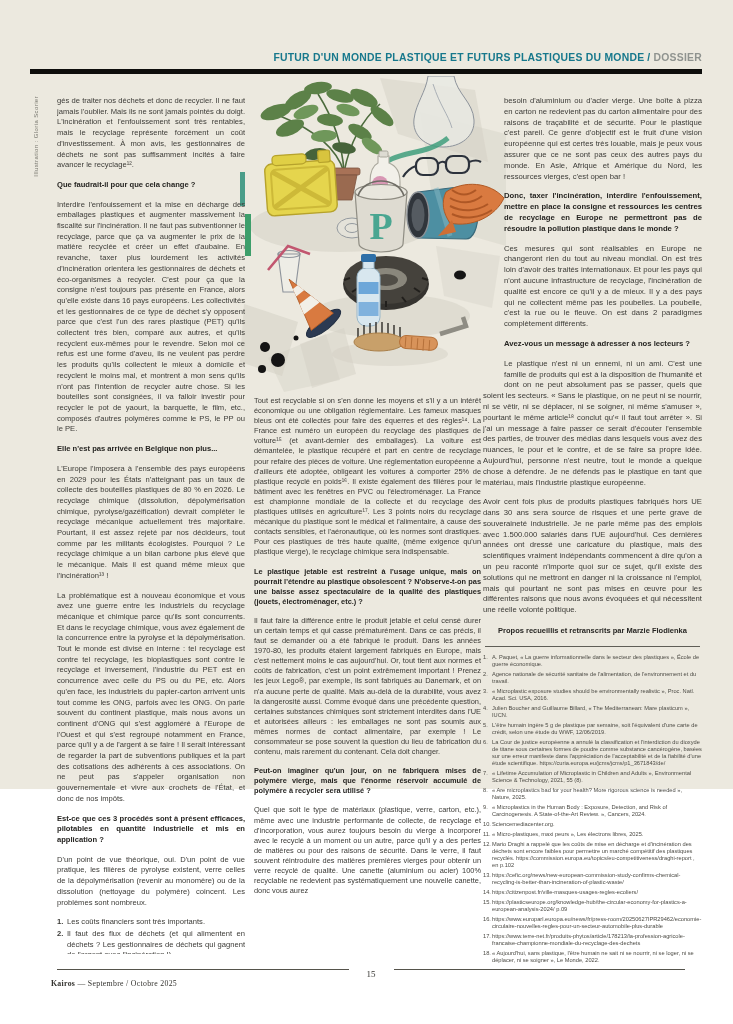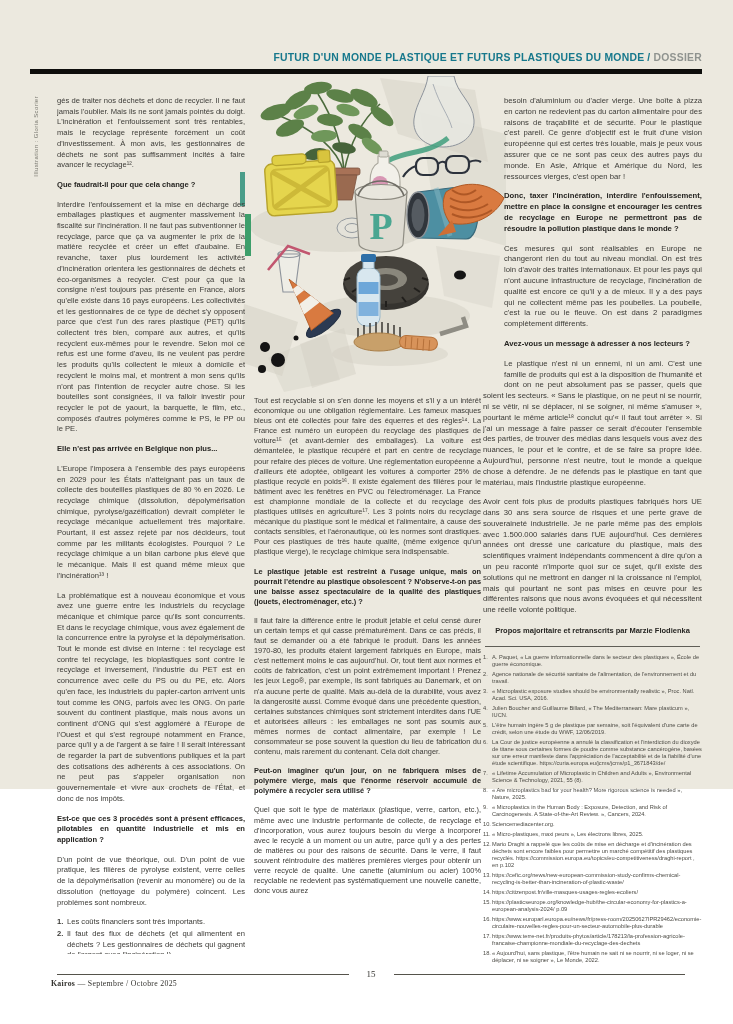--- a/index.html
+++ b/index.html
@@ -32,21 +32,21 @@
   .qlist .li-text{flex:1;text-align:justify;}
 
   .byline{font-weight:bold;text-align:center;margin:10px 4px 9px;font-size:7.5px;color:#262522;}
   .fn-rule{border-top:1px solid #5f5e57;margin:0 2px 7px;}
   ol.footnotes{list-style:none;margin:0;padding:0;font-size:5.7px;line-height:7.2px;
                color:#4c4b45;text-align:left;}
   .footnotes li{display:flex;margin-bottom:2.6px;}
   .fn-num{min-width:9px;flex:none;}
   .fn-text{flex:1;overflow-wrap:anywhere;}
 
-  .footer-rule{position:absolute;top:969px;left:57px;width:628px;display:flex;align-items:center;
+  .footer-rule{position:absolute;top:969px;left:57px;width:628px;display:flex;
                gap:18px;font-family:"Liberation Serif", serif;font-size:9px;color:#33322e;}
   .fr-line{flex:1;border-top:1px solid #55534b;height:0;}
   .footer-text{position:absolute;top:979px;left:51px;width:628px;
                font-family:"Liberation Serif", serif;font-size:7.8px;color:#33322e;letter-spacing:.3px;}
   .journal{font-weight:bold;}
 </style>
 </head>
 <body>
 
 <div class="page">
@@ -244,26 +244,26 @@
     <p>Tout est recyclable si on s'en donne les moyens et s'il y a un intérêt économique ou une obligation réglementaire. Les fameux masques bleus ont été collectés pour faire des équerres et des règles¹⁴. La France est numéro un européen du recyclage des plastiques de voiture¹⁵ (et avant-dernier des emballages). La voiture est démantelée, le plastique récupéré et part en centre de recyclage pour refaire des pièces de voiture. Une réglementation européenne a d'ailleurs été adoptée, obligeant les voitures à comporter 25% de plastique recyclé en poids¹⁶. Il existe également des filières pour le bâtiment avec les fenêtres en PVC ou l'électroménager. La France est championne mondiale de la collecte et du recyclage des plastiques utilisés en agriculture¹⁷. Les 3 points noirs du recyclage mécanique du plastique sont le médical et l'alimentaire, à cause des contacts sensibles, et l'aéronautique, où les normes sont drastiques. Pour ces plastiques de très haute qualité, (même exigence qu'un plastique vierge), le recyclage chimique sera indispensable.</p>
     <h3>Le plastique jetable est restreint à l'usage unique, mais on pourrait l'étendre au plastique obsolescent ? N'observe-t-on pas une baisse assez spectaculaire de la qualité des plastiques (jouets, électroménager, etc.) ?</h3>
     <p>Il faut faire la différence entre le produit jetable et celui censé durer un certain temps et qui casse prématurément. Dans ce cas précis, il faut se demander où a été fabriqué le produit. Dans les années 1970-80, les produits étaient largement fabriqués en Europe, mais c'est nettement moins le cas aujourd'hui. Or, tout tient aux normes et coûts de fabrication, c'est un point extrêmement important ! Prenez les jeux Lego®, par exemple, ils sont fabriqués au Danemark, et on n'a aucune perte de qualité. Mais au-delà de la durabilité, vous avez la dangerosité aussi. Comme évoqué dans une précédente question, certaines substances chimiques sont strictement interdites dans l'UE et autorisées ailleurs : les emballages ne sont pas soumis aux mêmes normes de contact alimentaire, par exemple ! Le consommateur se pose souvent la question du lieu de fabrication du contenu, mais rarement du contenant. Cela doit changer.</p>
     <h3>Peut-on imaginer qu'un jour, on ne fabriquera mises de polymère vierge, mais que l'énorme réservoir accumulé de polymère à recycler sera utilisé ?</h3>
     <p>Quel que soit le type de matériaux (plastique, verre, carton, etc.), même avec une industrie performante de collecte, de recyclage et d'incorporation, vous aurez toujours besoin du vierge à incorporer avec le recyclé à un moment ou un autre, parce qu'il y a des pertes de matières ou pour des raisons de sécurité. Dans le verre, il faut souvent réintroduire des matières premières vierges pour obtenir un verre recyclé de qualité. Une canette (aluminium ou acier) 100% recyclable ne redevient pas systématiquement une nouvelle canette, donc vous aurez</p>
   </div>
 
   <div class="col col3">
     <div class="wrap-spacer"></div>
     <p>besoin d'aluminium ou d'acier vierge. Une boîte à pizza en carton ne redevient pas du carton alimentaire pour des raisons de traçabilité et de sécurité. Pour le plastique c'est pareil. Ce genre d'objectif est le fruit d'une vision européenne qui est certes très louable, mais je peux vous assurer que ce ne sont pas ceux des autres pays du monde. En Asie, Afrique et Amérique du Nord, les ressources vierges, c'est open bar !</p>
-    <h3>Donc, taxer l'incinération, interdire l'enfouissement, mettre en place la consigne et encourager les centres de recyclage en Europe ne permettront pas de résoudre la pollution plastique dans le monde ?</h3>
+    <h3>Donc, taxer l'incinération, interdire l'enfouissement, mettre en place la consigne et ressources les centres de recyclage en Europe ne permettront pas de résoudre la pollution plastique dans le monde ?</h3>
     <p>Ces mesures qui sont réalisables en Europe ne changeront rien du tout au niveau mondial. On est très loin d'avoir des traités internationaux. Et pour les pays qui n'ont aucune infrastructure de recyclage, l'incinération de qualité est encore ce qu'il y a de mieux. Il y a des pays qui ne collectent même pas les poubelles. La poubelle, c'est la rue ou le fleuve. On est dans 2 paradigmes complètement différents.</p>
     <h3>Avez-vous un message à adresser à nos lecteurs ?</h3>
     <p>Le plastique n'est ni un ennemi, ni un ami. C'est une famille de produits qui est à la disposition de l'humanité et dont on ne peut absolument pas se passer, quels que soient les secteurs. « Sans le plastique, on ne peut ni se nourrir, ni se vêtir, ni se déplacer, ni se soigner, ni même s'amuser », pourtant le même article¹⁸ conclut qu'« il faut tout arrêter ». Si j'ai un message à faire passer ce serait d'écouter l'ensemble des parties, de trouver des médias dans lesquels vous avez des nuances, le pour et le contre, et de se faire sa propre idée. Aujourd'hui, personne n'est neutre, tout le monde a quelque chose à défendre. Je ne défends pas le plastique en tant que matériau, mais l'industrie plastique européenne.</p>
     <p>Avoir cent fois plus de produits plastiques fabriqués hors UE dans 30 ans sera source de risques et une perte grave de souveraineté industrielle. Je ne parle même pas des emplois avec 1.500.000 salariés dans l'UE aujourd'hui. Ces dernières années ont dressé une caricature du plastique, mais des scientifiques vraiment indépendants commencent à dire qu'on a un peu raconté n'importe quoi sur ce sujet, qu'il existe des solutions qui ne mettront en danger ni la croissance ni l'emploi, mais qui pourtant ne sont pas mises en œuvre pour les différentes raisons que nous avons évoquées et qui nécessitent une réelle volonté politique.</p>
-    <div class="byline">Propos majoritaire et retranscrits par Marzie Flodienka</div>
+    <div class="byline">Propos recueillis et retranscrits par Marzie Flodienka</div>
     <div class="fn-rule"></div>
     <ol class="footnotes">
         <li>
           <span class="fn-num">1.</span>
           <span class="fn-text">A. Paquet, « La guerre informationnelle dans le secteur des plastiques », École de guerre économique.</span>
         </li>
         <li>
           <span class="fn-num">2.</span>
           <span class="fn-text">Agence nationale de sécurité sanitaire de l'alimentation, de l'environnement et du travail.</span>
         </li>

